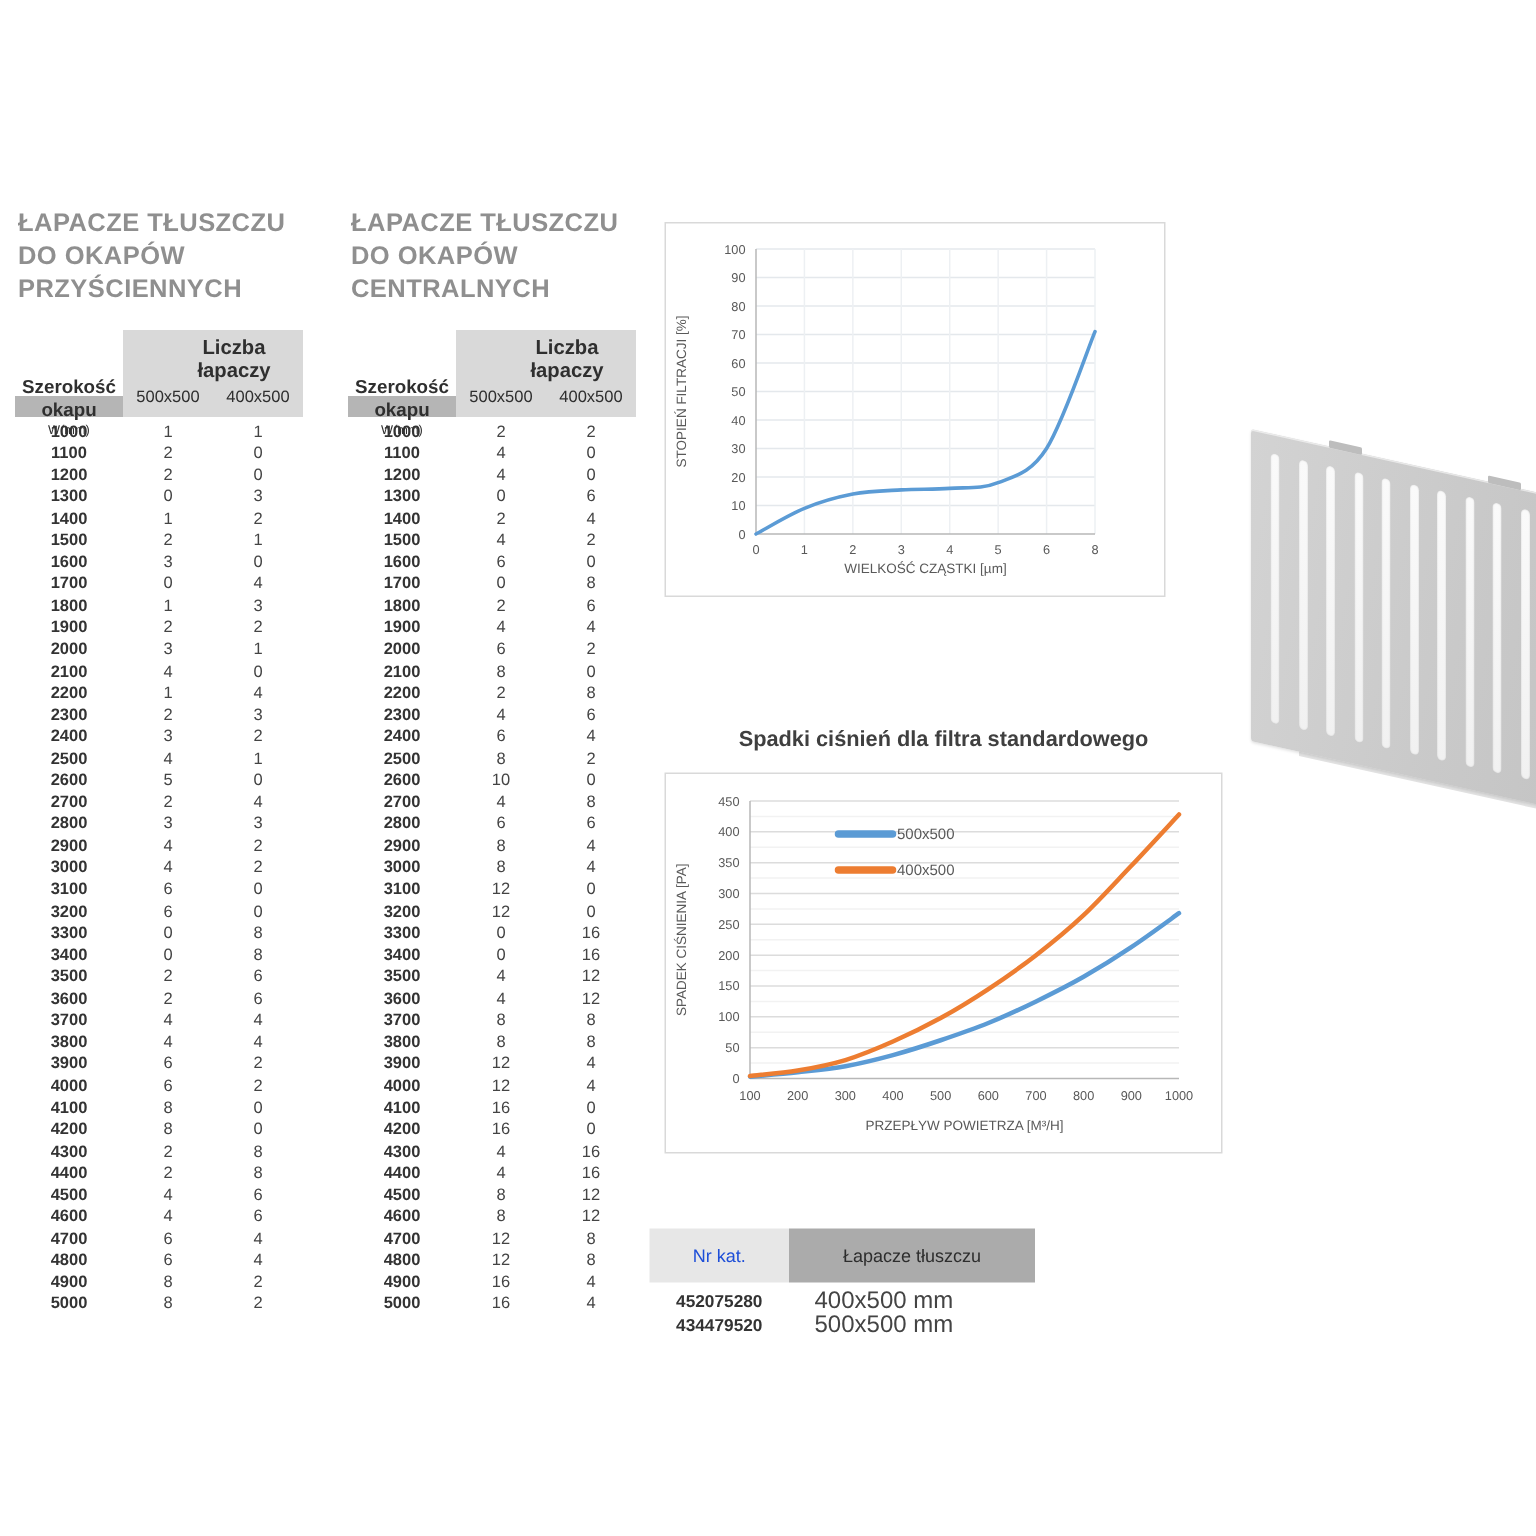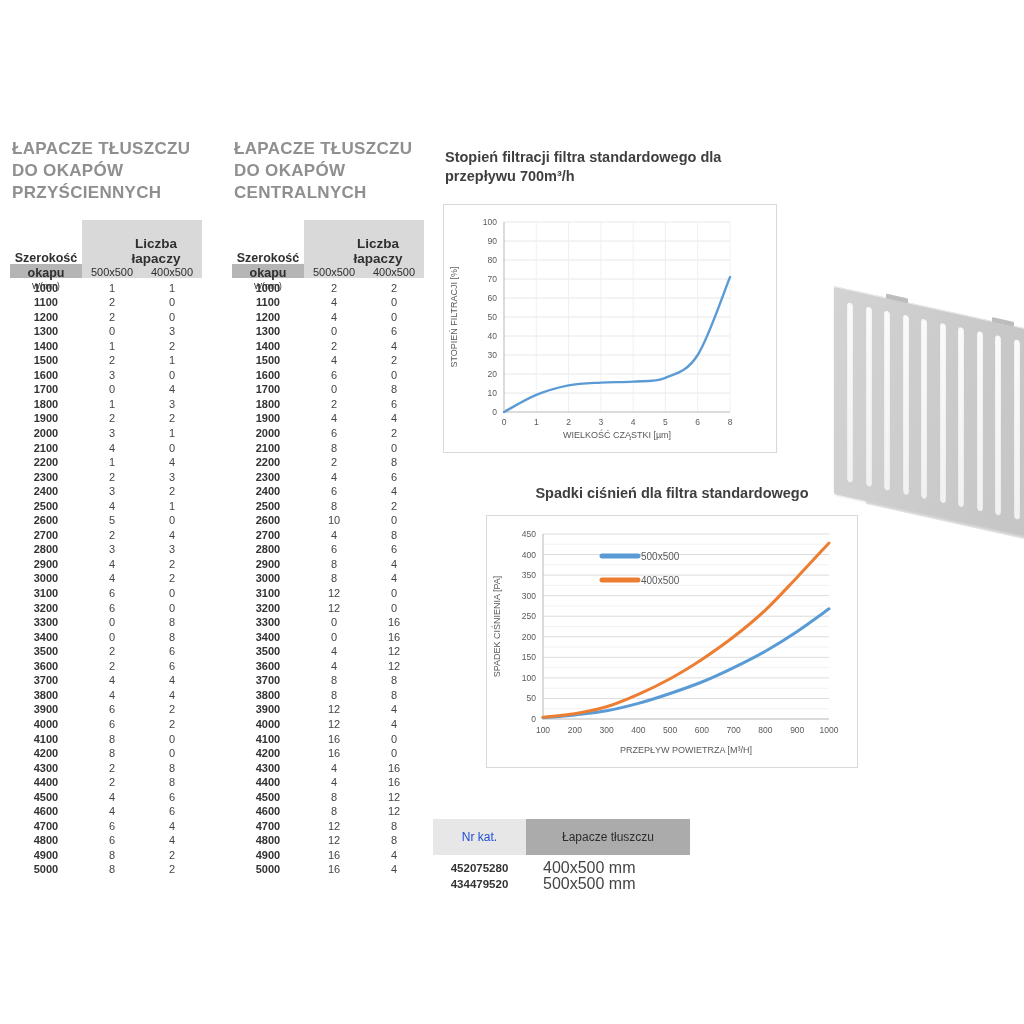--- a/index.html
+++ b/index.html
@@ -17,32 +17,32 @@
     line-height:1.3; white-space:pre-line; letter-spacing:0.3px;
   }
   .ghead { display:flex; height:58px; }
   .ghead .c1 {
     width:72px; background:#b5b5b5; display:flex; flex-direction:column;
     align-items:center; justify-content:center; color:#2f2f2f;margin-top:44px;
   }
   .ghead .c1 .t { font-size:12.5px; font-weight:bold; text-align:center; line-height:1.15; white-space:pre-line; }
   .ghead .c1 .u { font-size:8.5px; margin-top:1px; }
   .ghead .cg { width:120px; background:#d9d9d9; display:flex; flex-direction:column; color:#2f2f2f; }
-  .ghead .cg .gt { text-align:center; font-size:13.5px; font-weight:bold; padding-top:16px;margin-left:28px; }
+  .ghead .cg .gt { text-align:center; font-size:13.5px; font-weight:bold; padding-top:4px;margin-left:28px; }
   .ghead .cg .subs { display:flex; flex:1; align-items:flex-end; padding-bottom:7px; }
   .ghead .cg .subs span { width:50%; text-align:center; font-size:11px; }
   .grows { margin-top:2px; }
   .grow { display:flex; height:14.56px; align-items:center; }
   .grow .w { width:72px; text-align:center; font-weight:bold; font-size:11px; color:#333333; }
   .grow .a, .grow .b { width:60px; text-align:center; font-size:11px; color:#444444; }
 
   
   .chartwrap { position:absolute; }
   #chart1 { left:443px; top:148px; width:334px; }
-  #chart2 { left:443px; top:484px; width:372px;margin-left:43px; }
+  #chart2 { left:443px; top:484px; width:372px; }
   .ctitle { font-size:14.5px; font-weight:600; color:#3f3f3f; line-height:19px; }
   #chart1 .ctitle { margin:0 0 18px 2px; }
   #chart2 .ctitle { margin:0 0 12px 0; text-align:center; }
   .cbox { border:1px solid #d9d9d9; background:#ffffff; }
 
   
   #catalog { position:absolute; left:433px; top:819px; width:257px; }
   .cat-head { display:flex; }
   .cat-head .h1 {
     width:93px; height:36px; background:#e7e7e7; display:flex;
@@ -533,21 +533,20 @@
         </div>
         <div class="grow">
           <span class="w">5000</span>
           <span class="a">16</span>
           <span class="b">4</span>
         </div>
       </div>
   </section>
 
   <section class="chartwrap" id="chart1">
-    <div class="ctitle">Stopień filtracji filtra standardowego dla przepływu 700m³/h</div>
     <div class="cbox" id="chart1-box"><svg width="332" height="243">
           <line x1="60" y1="188" x2="286" y2="188" stroke="#e4e8ec" stroke-width="1"></line>
           <line x1="60" y1="169" x2="286" y2="169" stroke="#e4e8ec" stroke-width="1"></line>
           <line x1="60" y1="150" x2="286" y2="150" stroke="#e4e8ec" stroke-width="1"></line>
           <line x1="60" y1="131" x2="286" y2="131" stroke="#e4e8ec" stroke-width="1"></line>
           <line x1="60" y1="112" x2="286" y2="112" stroke="#e4e8ec" stroke-width="1"></line>
           <line x1="60" y1="93" x2="286" y2="93" stroke="#e4e8ec" stroke-width="1"></line>
           <line x1="60" y1="74" x2="286" y2="74" stroke="#e4e8ec" stroke-width="1"></line>
           <line x1="60" y1="55" x2="286" y2="55" stroke="#e4e8ec" stroke-width="1"></line>
           <line x1="60" y1="36" x2="286" y2="36" stroke="#e4e8ec" stroke-width="1"></line>

